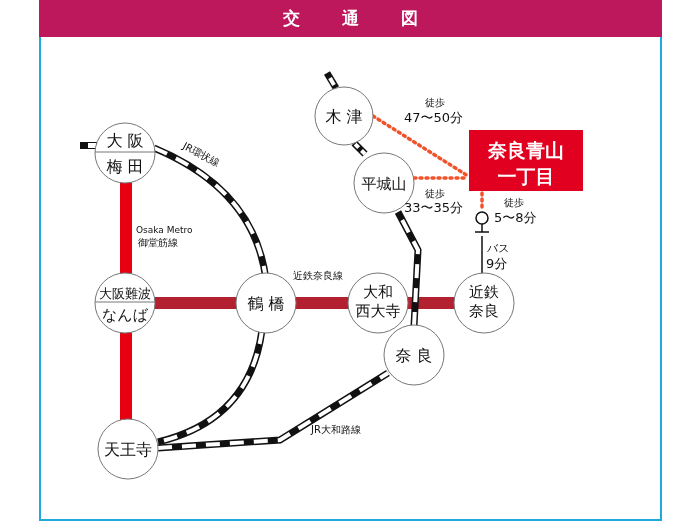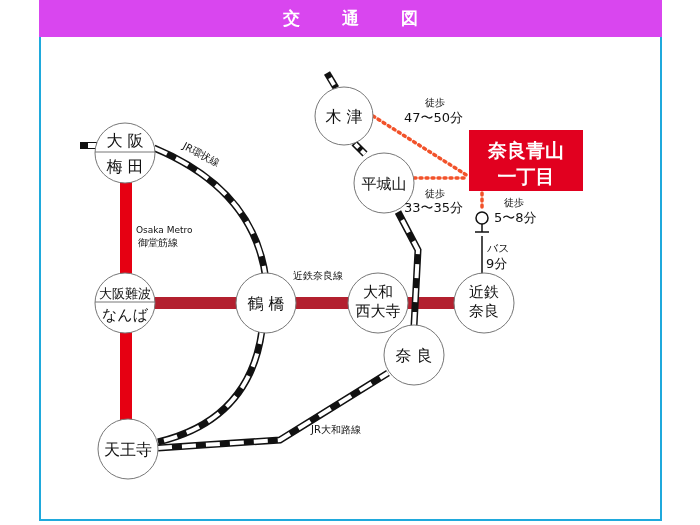--- a/index.html
+++ b/index.html
@@ -1,18 +1,18 @@
 <!DOCTYPE html>
 <html><head>
 <meta charset="utf-8">
 <style>
   html,body{margin:0;padding:0;background:#fff;}
   body{width:700px;height:525px;position:relative;overflow:hidden;font-family:"DejaVu Sans","Liberation Sans",sans-serif;}
   .frame{position:absolute;left:39px;top:0;width:619px;height:519px;border:2px solid #1fa9dc;border-top:none;box-sizing:content-box;background:#fff;}
-  .header{position:absolute;left:39px;top:0;width:623px;height:37px;background:#d946ef;color:#fff;font-weight:bold;font-size:17px;display:flex;align-items:center;justify-content:center;letter-spacing:18px;padding-left:18px;box-sizing:border-box;}
+  .header{position:absolute;left:39px;top:0;width:623px;height:37px;background:#be185d;color:#fff;font-weight:bold;font-size:17px;display:flex;align-items:center;justify-content:center;letter-spacing:18px;padding-left:18px;box-sizing:border-box;}
   svg{position:absolute;left:0;top:0;}
   .st{fill:#fff;stroke:#777;stroke-width:1;}
   .t{font-family:"DejaVu Sans","Liberation Sans",sans-serif;fill:#111;}
 </style>
 </head>
 <body>
 
 <div class="frame"></div>
 <div class="header">交 通 図</div>
 

